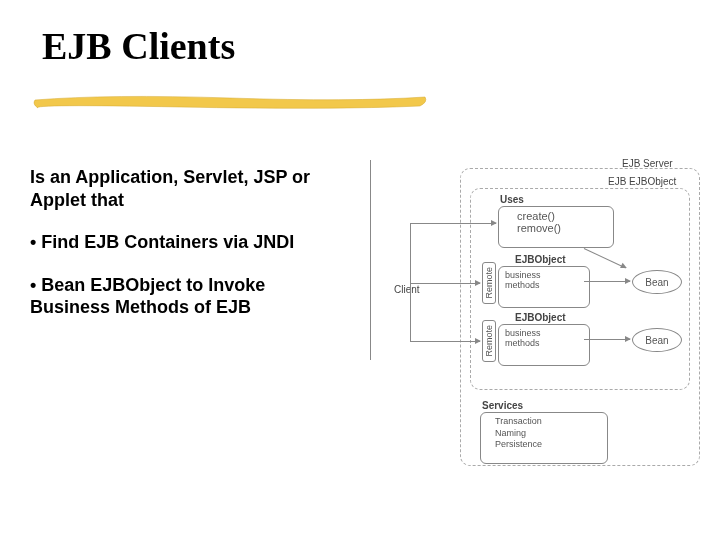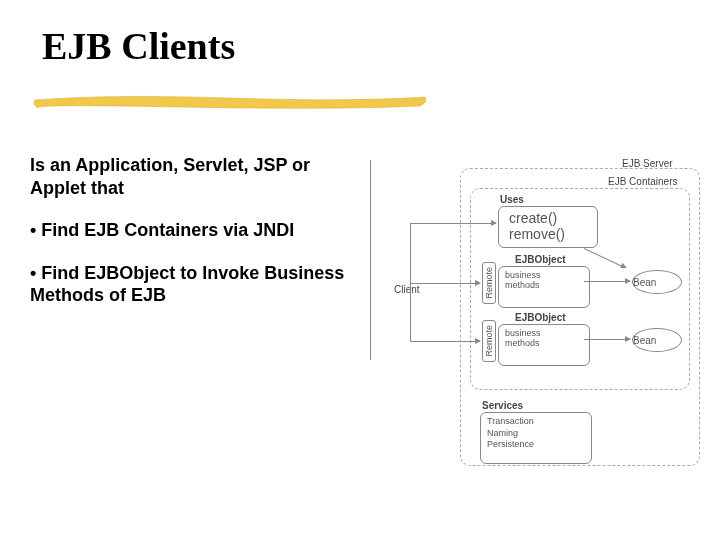--- a/index.html
+++ b/index.html
@@ -1,61 +1,61 @@
 <!DOCTYPE html>
 <html><head>
 <meta charset="utf-8">
 <style>
 body{margin:0;padding:0;width:720px;height:540px;font-family:"Times New Roman",serif;background:#fff;position:relative;overflow:hidden}
 .title{font-size:38px;font-weight:bold;position:absolute;top:24px;left:42px}
 .underline{position:absolute;top:92px;left:30px;width:400px;height:22px}
 .underline svg{width:100%;height:100%}
 .content{position:absolute;top:150px;left:30px;width:320px;font-family:Verdana,Geneva,sans-serif;font-weight:bold;font-size:18px;line-height:1.25}
-.sub{margin:4px 0 20px 0}
+.sub{margin:16px 0 20px 0}
 .bullet{margin:0 0 20px 0}
 .diagram{position:absolute;top:160px;left:370px;width:338px;height:320px;font-family:Arial,sans-serif;font-size:10px;color:#555;border:0}
 .dash{border:1px dashed #aaa;position:absolute;border-radius:10px}
 .solid{border:1px solid #888;position:absolute;background:#fff;border-radius:6px}
 .lbl{position:absolute;font-size:10px;color:#444}
-.oval{border:1px solid #888;border-radius:50%;position:absolute;background:#fff;display:flex;align-items:center;}
+.oval{border:1px solid #888;border-radius:50%;position:absolute;background:#fff;display:flex;align-items:center;justify-content:center}
 .vtxt{writing-mode:vertical-rl;transform:rotate(180deg);font-size:9px}
 .arrow{position:absolute;background:#888;height:1px}
 .arrow::after{content:"";position:absolute;right:-1px;top:-3px;border-left:6px solid #888;border-top:3.5px solid transparent;border-bottom:3.5px solid transparent}
 .vline{position:absolute;background:#888;width:1px}
 </style>
 </head>
 <body>
 
 <div class="title">EJB Clients</div>
 
 <div class="underline">
 <svg viewBox="0 0 400 22" preserveAspectRatio="none">
 <path d="M5,8 Q80,2 200,6 T395,5 Q398,10 390,14 Q300,18 150,15 T8,16 Q2,12 5,8 Z" fill="#f2c84b" stroke="#d4a92e" stroke-width="0.5"></path>
 </svg>
 </div>
 
 <div class="content">
   <p class="sub">Is an Application, Servlet, JSP or Applet that</p>
   <p class="bullet">• <span>Find EJB Containers via JNDI</span></p>
-  <p class="bullet">• <span>Find EJBObject to Invoke Business Methods of EJB</span></p>
+  <p class="bullet">• <span>Bean EJBObject to Invoke Business Methods of EJB</span></p>
 </div>
 
 <div class="diagram">
   <div class="vline" style="left:0;top:0;height:200px"></div>
 
   <div class="lbl" style="top:-2px;left:252px">EJB Server</div>
   <div class="dash" style="top:8px;left:90px;width:238px;height:296px"></div>
 
-  <div class="lbl" style="top:16px;left:238px">EJB Containers</div>
+  <div class="lbl" style="top:16px;left:238px">EJB EJBObject</div>
   <div class="dash" style="top:28px;left:100px;width:218px;height:200px"></div>
 
   <div class="lbl" style="top:124px;left:24px">Client</div>
 
   <div class="lbl" style="top:34px;left:130px;font-weight:bold">Uses</div>
-  <div class="solid" style="top:46px;left:128px;width:78px;height:34px;padding:3px 10px;white-space:pre-line;font-size:14px">create()
+  <div class="solid" style="top:46px;left:128px;width:78px;height:34px;padding:3px 18px;white-space:pre-line;font-size:11px">create()
 remove()</div>
 
   <div class="lbl" style="top:94px;left:145px;font-weight:bold">EJBObject</div>
   <div class="solid" style="top:106px;left:128px;width:78px;height:34px;padding:3px 6px;white-space:pre-line;font-size:9px">business
 methods</div>
   <div class="solid" style="top:102px;left:112px;width:12px;height:40px;border-radius:3px;display:flex;align-items:center;justify-content:center">
       <span class="vtxt">Remote</span>
     </div>
 
   <div class="lbl" style="top:152px;left:145px;font-weight:bold">EJBObject</div>
@@ -75,16 +75,16 @@
   <div class="arrow" style="top:63px;left:40px;width:86px"></div>
   <div class="arrow" style="top:123px;left:40px;width:70px"></div>
   <div class="arrow" style="top:181px;left:40px;width:70px"></div>
   <div class="vline" style="top:63px;left:40px;height:118px"></div>
 
   <div class="arrow" style="top:121px;left:214px;width:46px"></div>
   <div class="arrow" style="top:179px;left:214px;width:46px"></div>
   <div class="arrow" style="top:88px;left:214px;width:46px;transform:rotate(25deg);transform-origin:left center"></div>
 
   <div class="lbl" style="top:240px;left:112px;font-weight:bold">Services</div>
-  <div class="solid" style="top:252px;left:110px;width:98px;height:44px;padding:3px 6px;white-space:pre-line;font-size:9px;line-height:1.3">Transaction
+  <div class="solid" style="top:252px;left:110px;width:98px;height:44px;padding:3px 14px;white-space:pre-line;font-size:9px;line-height:1.3">Transaction
 Naming
 Persistence</div>
 </div>
 
 </body></html>

